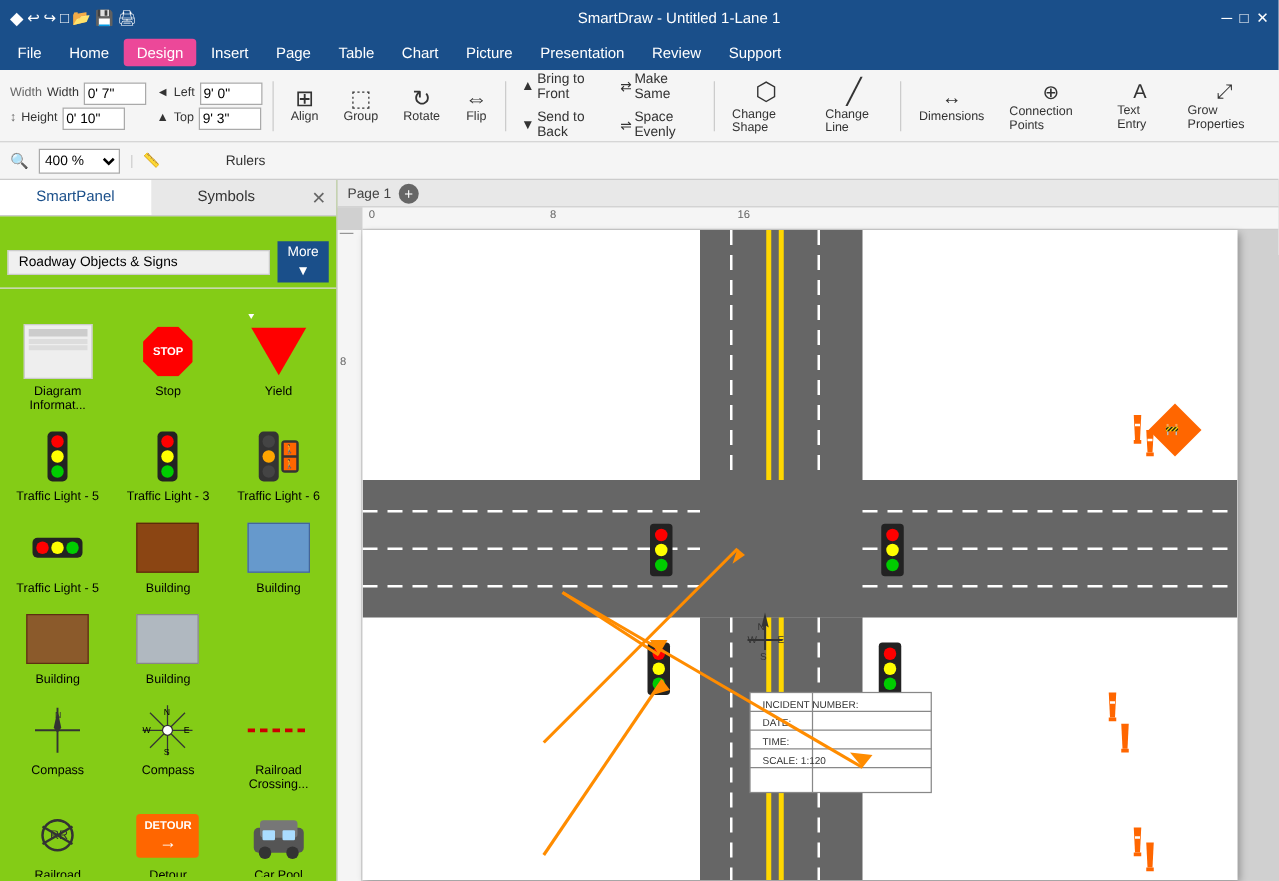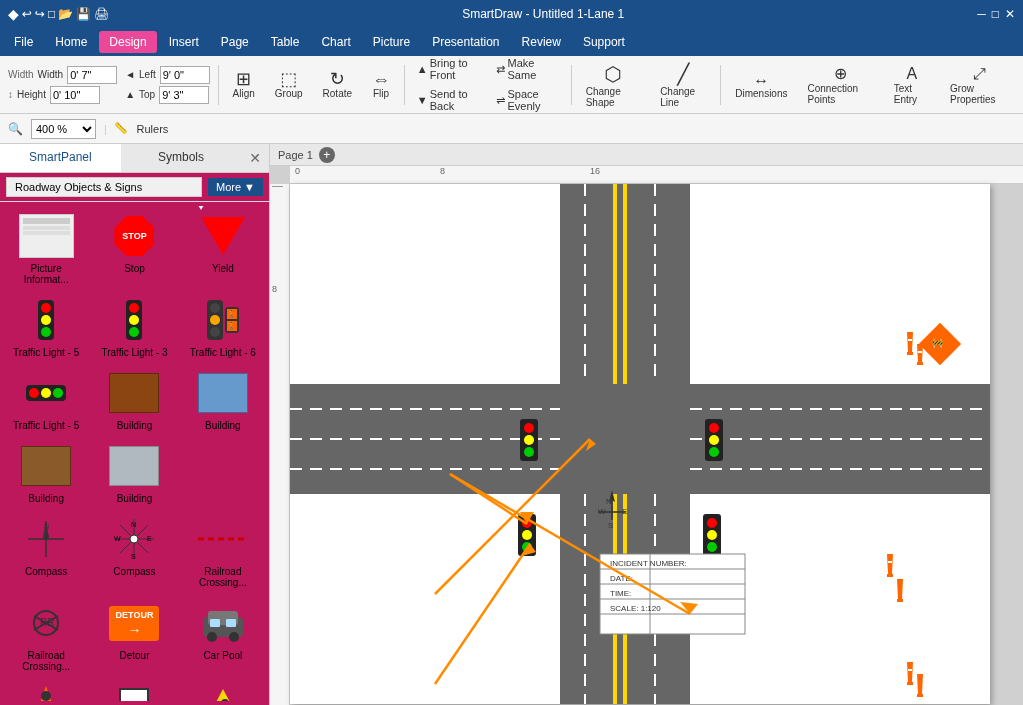--- a/index.html
+++ b/index.html
@@ -104,24 +104,25 @@
       background: white;
       font-size: 11px;
     }
 
     
     #main { display: flex; height: calc(705px - 28px - 28px - 58px - 30px); }
 
     
     #left-panel {
       width: 270px;
-      background: #be185d;
+      background: #84cc16;
       border-right: 1px solid #ccc;
       display: flex;
       flex-direction: column;
+      gap: 16px;
     }
     #panel-tabs {
       display: flex;
       background: #e8e8e8;
       border-bottom: 1px solid #ccc;
     }
     .panel-tab {
       flex: 1;
       text-align: center;
       padding: 6px 4px;
@@ -160,20 +161,21 @@
     .more-btn {
       background: #1a4f8a;
       color: white;
       border: none;
       padding: 3px 8px;
       font-size: 11px;
       cursor: pointer;
       display: flex;
       align-items: center;
       gap: 3px;
+      flex-direction: column;
     }
     #symbol-grid {
       overflow-y: auto;
       flex: 1;
       padding: 4px;
     }
     .symbol-scroll-area {
       overflow-y: scroll;
       height: 100%;
     }
@@ -422,21 +424,21 @@
   <span style="font-size:12px;">🔍</span>
   <select class="zoom-select">
     <option>400 %</option>
     <option>200 %</option>
     <option>100 %</option>
     <option>75 %</option>
     <option>50 %</option>
   </select>
   <span style="color:#ccc;">|</span>
   <span>📏</span>
-  <span style="cursor:pointer;color:#333;">Rulers</span>
+  <span style="cursor:pointer;color:#333;margin-left:44px;">Rulers</span>
 </div>
 
 <div id="main">
 
   <div id="left-panel">
     <div id="panel-tabs">
       <div class="panel-tab active">SmartPanel</div>
       <div class="panel-tab">Symbols</div>
       <div class="panel-tab-close">✕</div>
     </div>
@@ -454,21 +456,21 @@
         <div class="symbol-row">
 
           <div class="symbol-item">
             <div class="symbol-img">
               <div style="width:55px;height:44px;background:#eee;border:1px solid #ccc;font-size:7px;padding:3px;">
                 <div style="height:6px;background:#ccc;margin-bottom:2px;"></div>
                 <div style="height:4px;background:#ddd;margin-bottom:1px;"></div>
                 <div style="height:4px;background:#ddd;"></div>
               </div>
             </div>
-            <span>Picture Informat...</span>
+            <span>Diagram Informat...</span>
           </div>
 
           <div class="symbol-item">
             <div class="symbol-img" style="justify-content:center;">
               <div class="stop-sign">STOP</div>
             </div>
             <span>Stop</span>
           </div>
 
           <div class="symbol-item">

